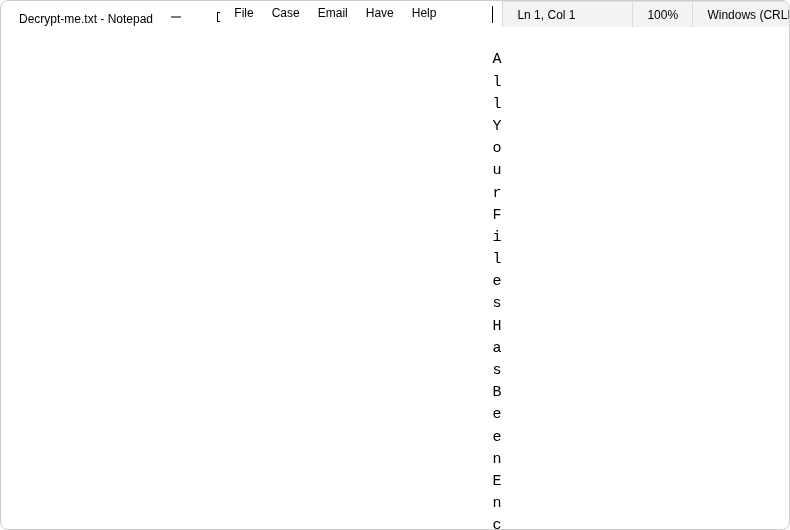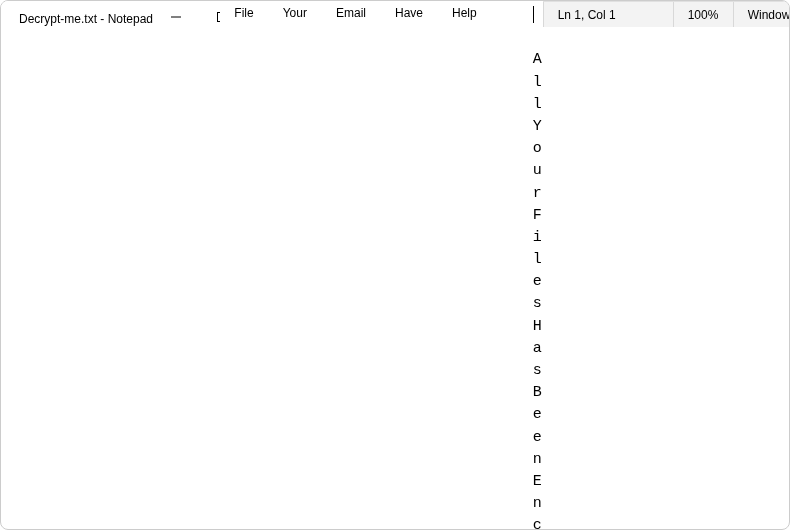--- a/index.html
+++ b/index.html
@@ -62,21 +62,21 @@
     .window-control svg {
       width: 10px;
       height: 10px;
     }
     .menubar {
       height: 24px;
       display: flex;
       align-items: center;
       padding: 0 6px;
       background: #ffffff;
-      gap: 13px;
+      gap: 2px;
     }
     .menu-item {
       font-size: 12px;
       color: #000000;
       padding: 3px 8px;
       cursor: default;
     }
     .editor {
       flex: 1;
       padding: 4px 10px;
@@ -155,21 +155,21 @@
         <svg viewBox="0 0 10 10">
             <line x1="0" y1="0" x2="10" y2="10" stroke="#000" stroke-width="1"></line>
             <line x1="10" y1="0" x2="0" y2="10" stroke="#000" stroke-width="1"></line>
           </svg>
       </div>
     </div>
   </div>
 
   <div class="menubar">
     <span class="menu-item">File</span>
-    <span class="menu-item">Your</span>
+    <span class="menu-item">Case</span>
     <span class="menu-item">Email</span>
     <span class="menu-item">Have</span>
     <span class="menu-item">Help</span>
   </div>
 
   <div class="editor">
     <span class="text-cursor"></span><span>All Your Files Has Been Encrypted
 
 You Have to Pay to Get Your Files Back
 

